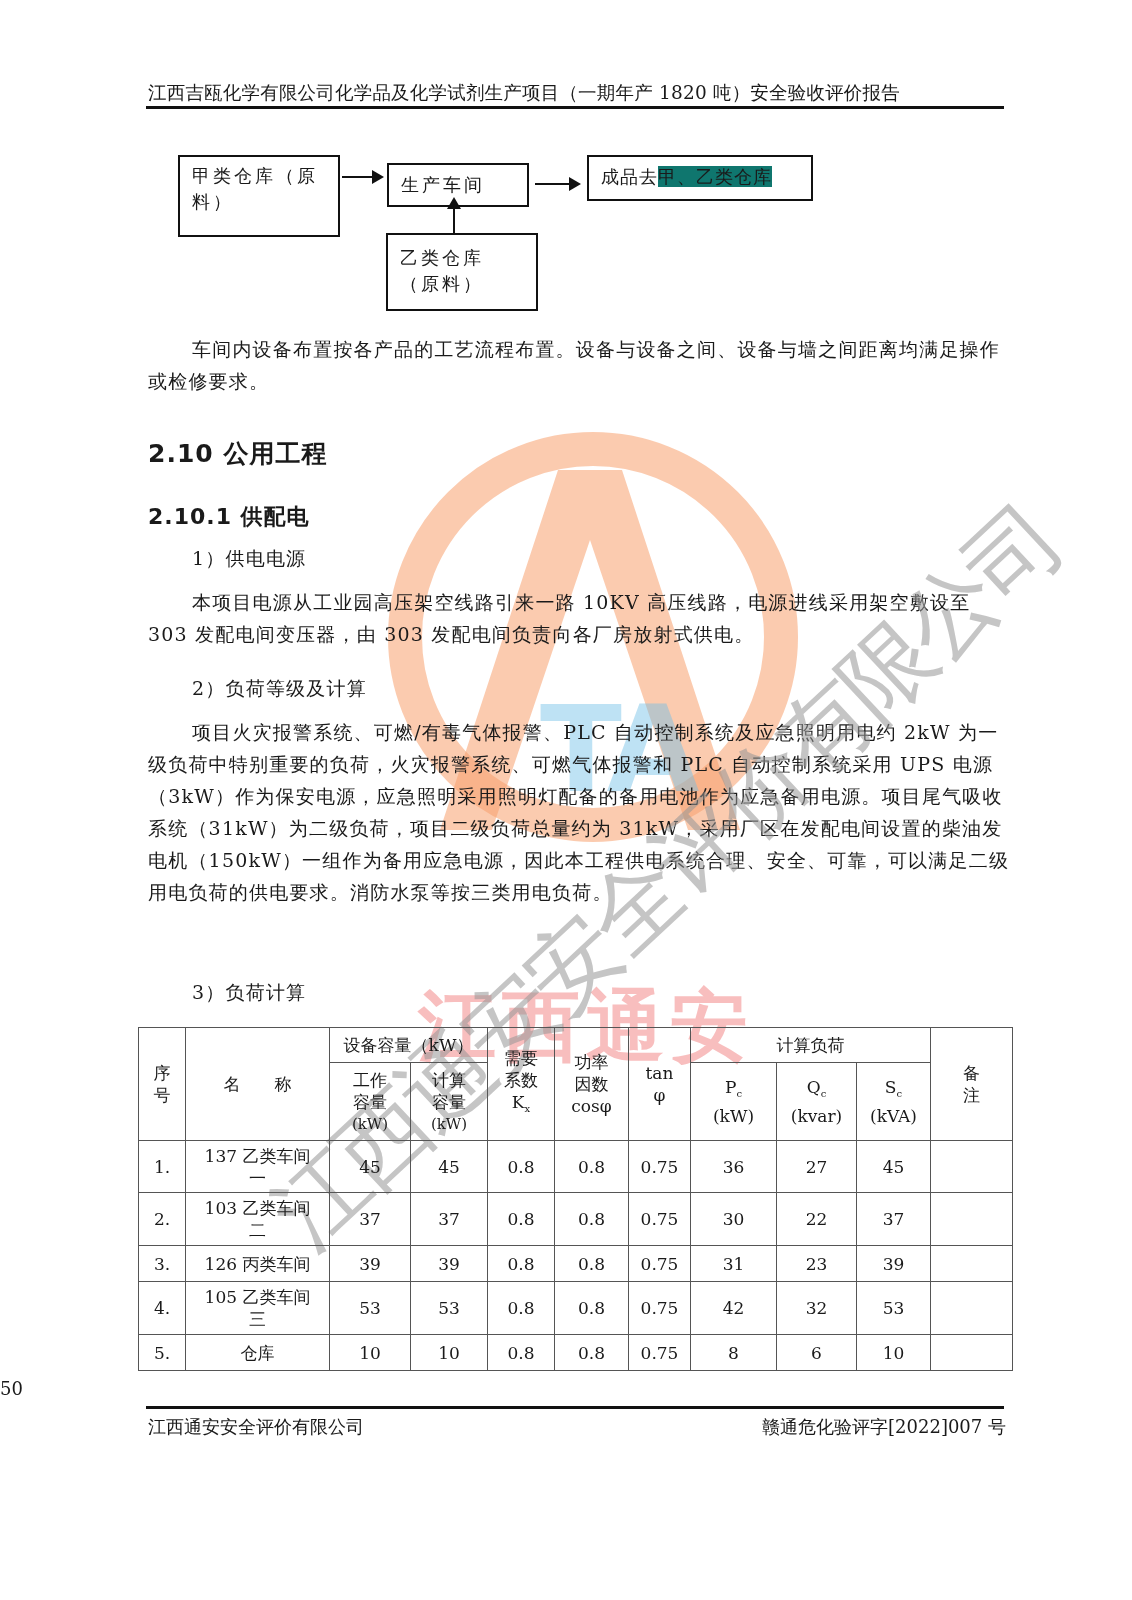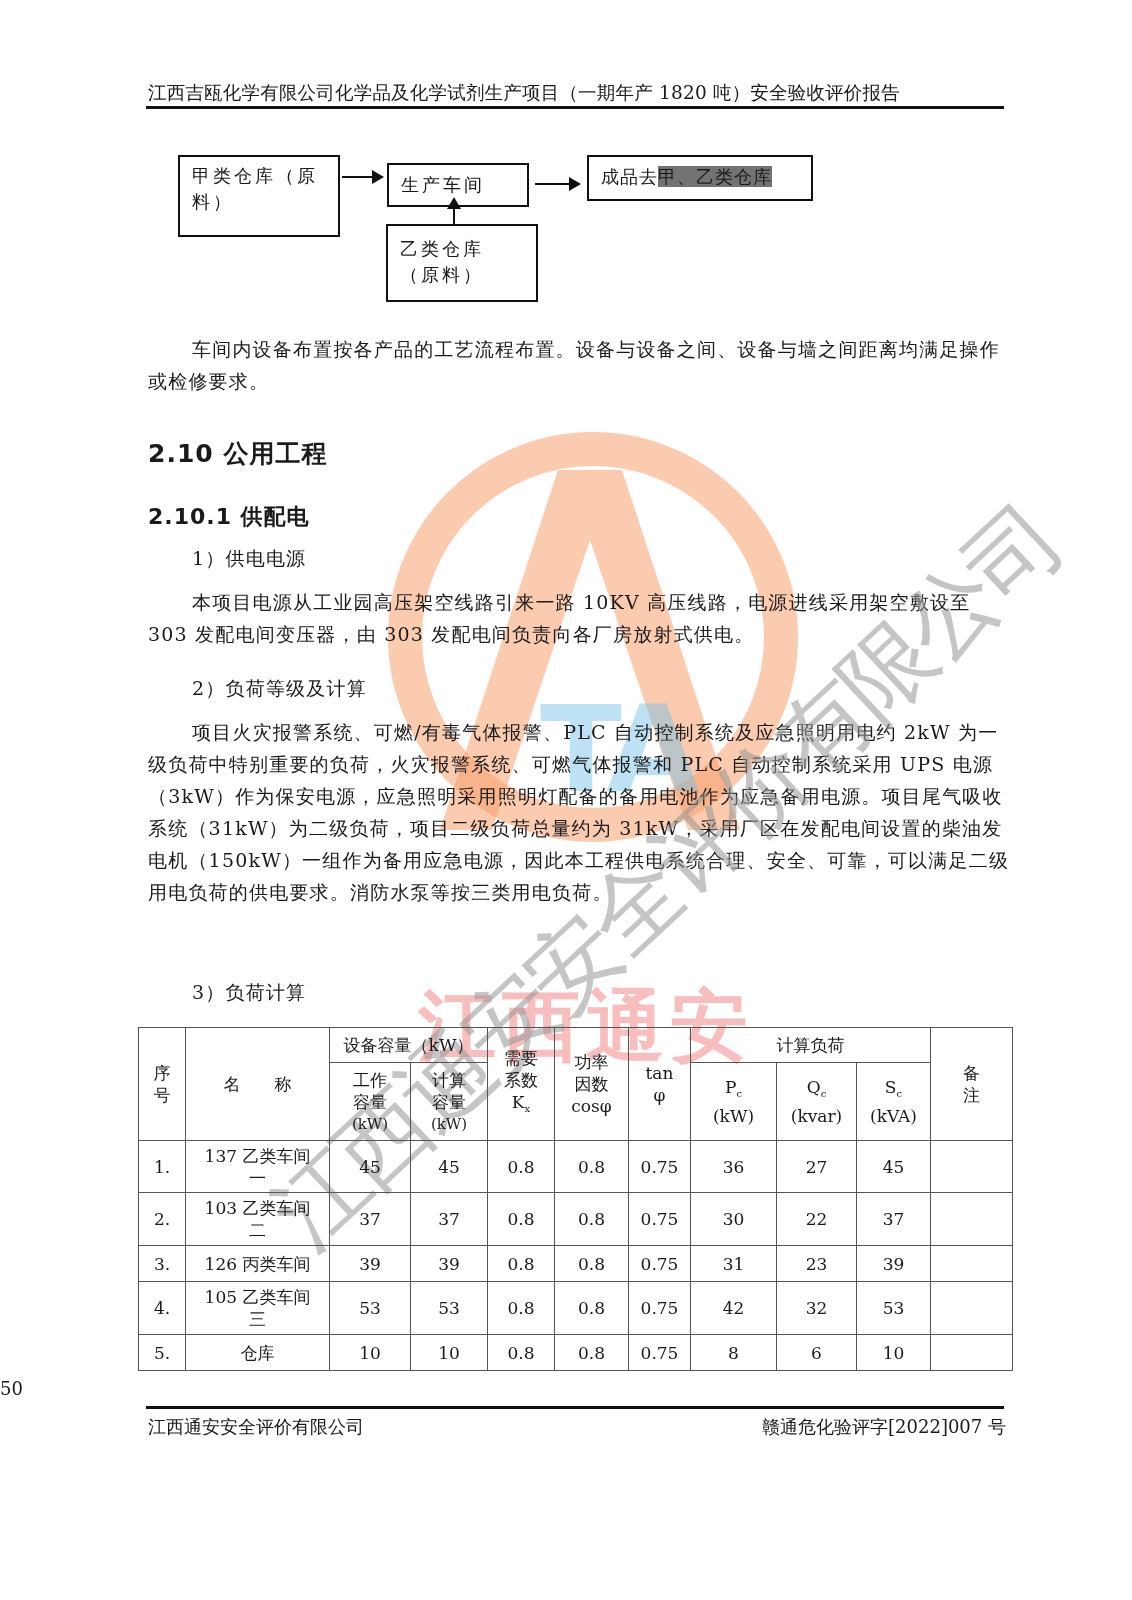--- a/index.html
+++ b/index.html
@@ -12,21 +12,21 @@
 
     
     .page-header {
       left: 148px; top: 80px; width: 856px; text-align: left;
       font-size: 18.5px; letter-spacing: 0.2px; white-space: nowrap;
     }
     .header-rule { left: 146px; top: 106px; width: 858px; height: 3px; background: #111; }
 
     
     .fbox { border: 2px solid #111; background: #fff; font-size: 18px; line-height: 26px; padding: 6px 12px; box-sizing: border-box; letter-spacing: 3px; }
-    .hl { background: #737373; }
+    .hl { background: #0f766e; }
     .arrow-h { height: 2px; background: #111; }
     .arrow-h::after { content: ""; position: absolute; right: -2px; top: -6px; border-left: 12px solid #111; border-top: 7px solid transparent; border-bottom: 7px solid transparent; }
     .arrow-v { width: 2px; background: #111; }
     .arrow-v::before { content: ""; position: absolute; left: -6px; top: -10px; border-bottom: 12px solid #111; border-left: 7px solid transparent; border-right: 7px solid transparent; }
 
     
     .para { left: 148px; width: 862px; font-size: 19px; line-height: 32px; letter-spacing: 1.2px; }
     .para .indent { display: inline-block; width: 44px; }
     .h2 { left: 148px; font-family: "DejaVu Sans", "Liberation Sans", sans-serif; font-weight: bold; font-size: 25px; letter-spacing: 1px; }
     .h3 { left: 148px; font-family: "DejaVu Sans", "Liberation Sans", sans-serif; font-weight: bold; font-size: 22px; letter-spacing: 1px; }
@@ -67,21 +67,21 @@
 <div class="abs wm wm-ta">TA</div>
 
 <div class="abs fbox" style="left:178px;top:155px;width:162px;height:82px;">甲类仓库（原料）</div>
 <div class="abs arrow-h" style="left:342px;top:176px;width:40px;"></div>
 <div class="abs fbox" style="left:387px;top:155px;width:142px;height:44px;padding-top:7px;margin-top:8px;">生产车间</div>
 <div class="abs arrow-h" style="left:535px;top:183px;width:44px;"></div>
 <div class="abs fbox" style="left:587px;top:155px;width:226px;height:46px;padding-top:7px;letter-spacing:1px;">
   <span>成品去</span><span class="hl">甲、乙类仓库</span>
 </div>
 <div class="abs arrow-v" style="left:453px;top:207px;height:26px;"></div>
-<div class="abs fbox" style="left:386px;top:224px;width:152px;height:78px;padding-top:10px;">乙类仓库（原料）</div>
+<div class="abs fbox" style="left:386px;top:233px;width:152px;height:78px;padding-top:10px;">乙类仓库（原料）</div>
 
 <div class="abs para" style="top:333px;"><span class="indent"></span><span>车间内设备布置按各产品的工艺流程布置。设备与设备之间、设备与墙之间距离均满足操作或检修要求。</span></div>
 
 <div class="abs h2" style="top:437px;">2.10 公用工程</div>
 <div class="abs h3" style="top:502px;">2.10.1  供配电</div>
 
 <div class="abs para" style="top:542px;"><span class="indent"></span><span>1）供电电源</span></div>
 <div class="abs para" style="top:586px;"><span class="indent"></span><span>本项目电源从工业园高压架空线路引来一路 10KV 高压线路，电源进线采用架空敷设至 303 发配电间变压器，由 303 发配电间负责向各厂房放射式供电。</span></div>
 
 <div class="abs para" style="top:672px;"><span class="indent"></span><span>2）负荷等级及计算</span></div>

